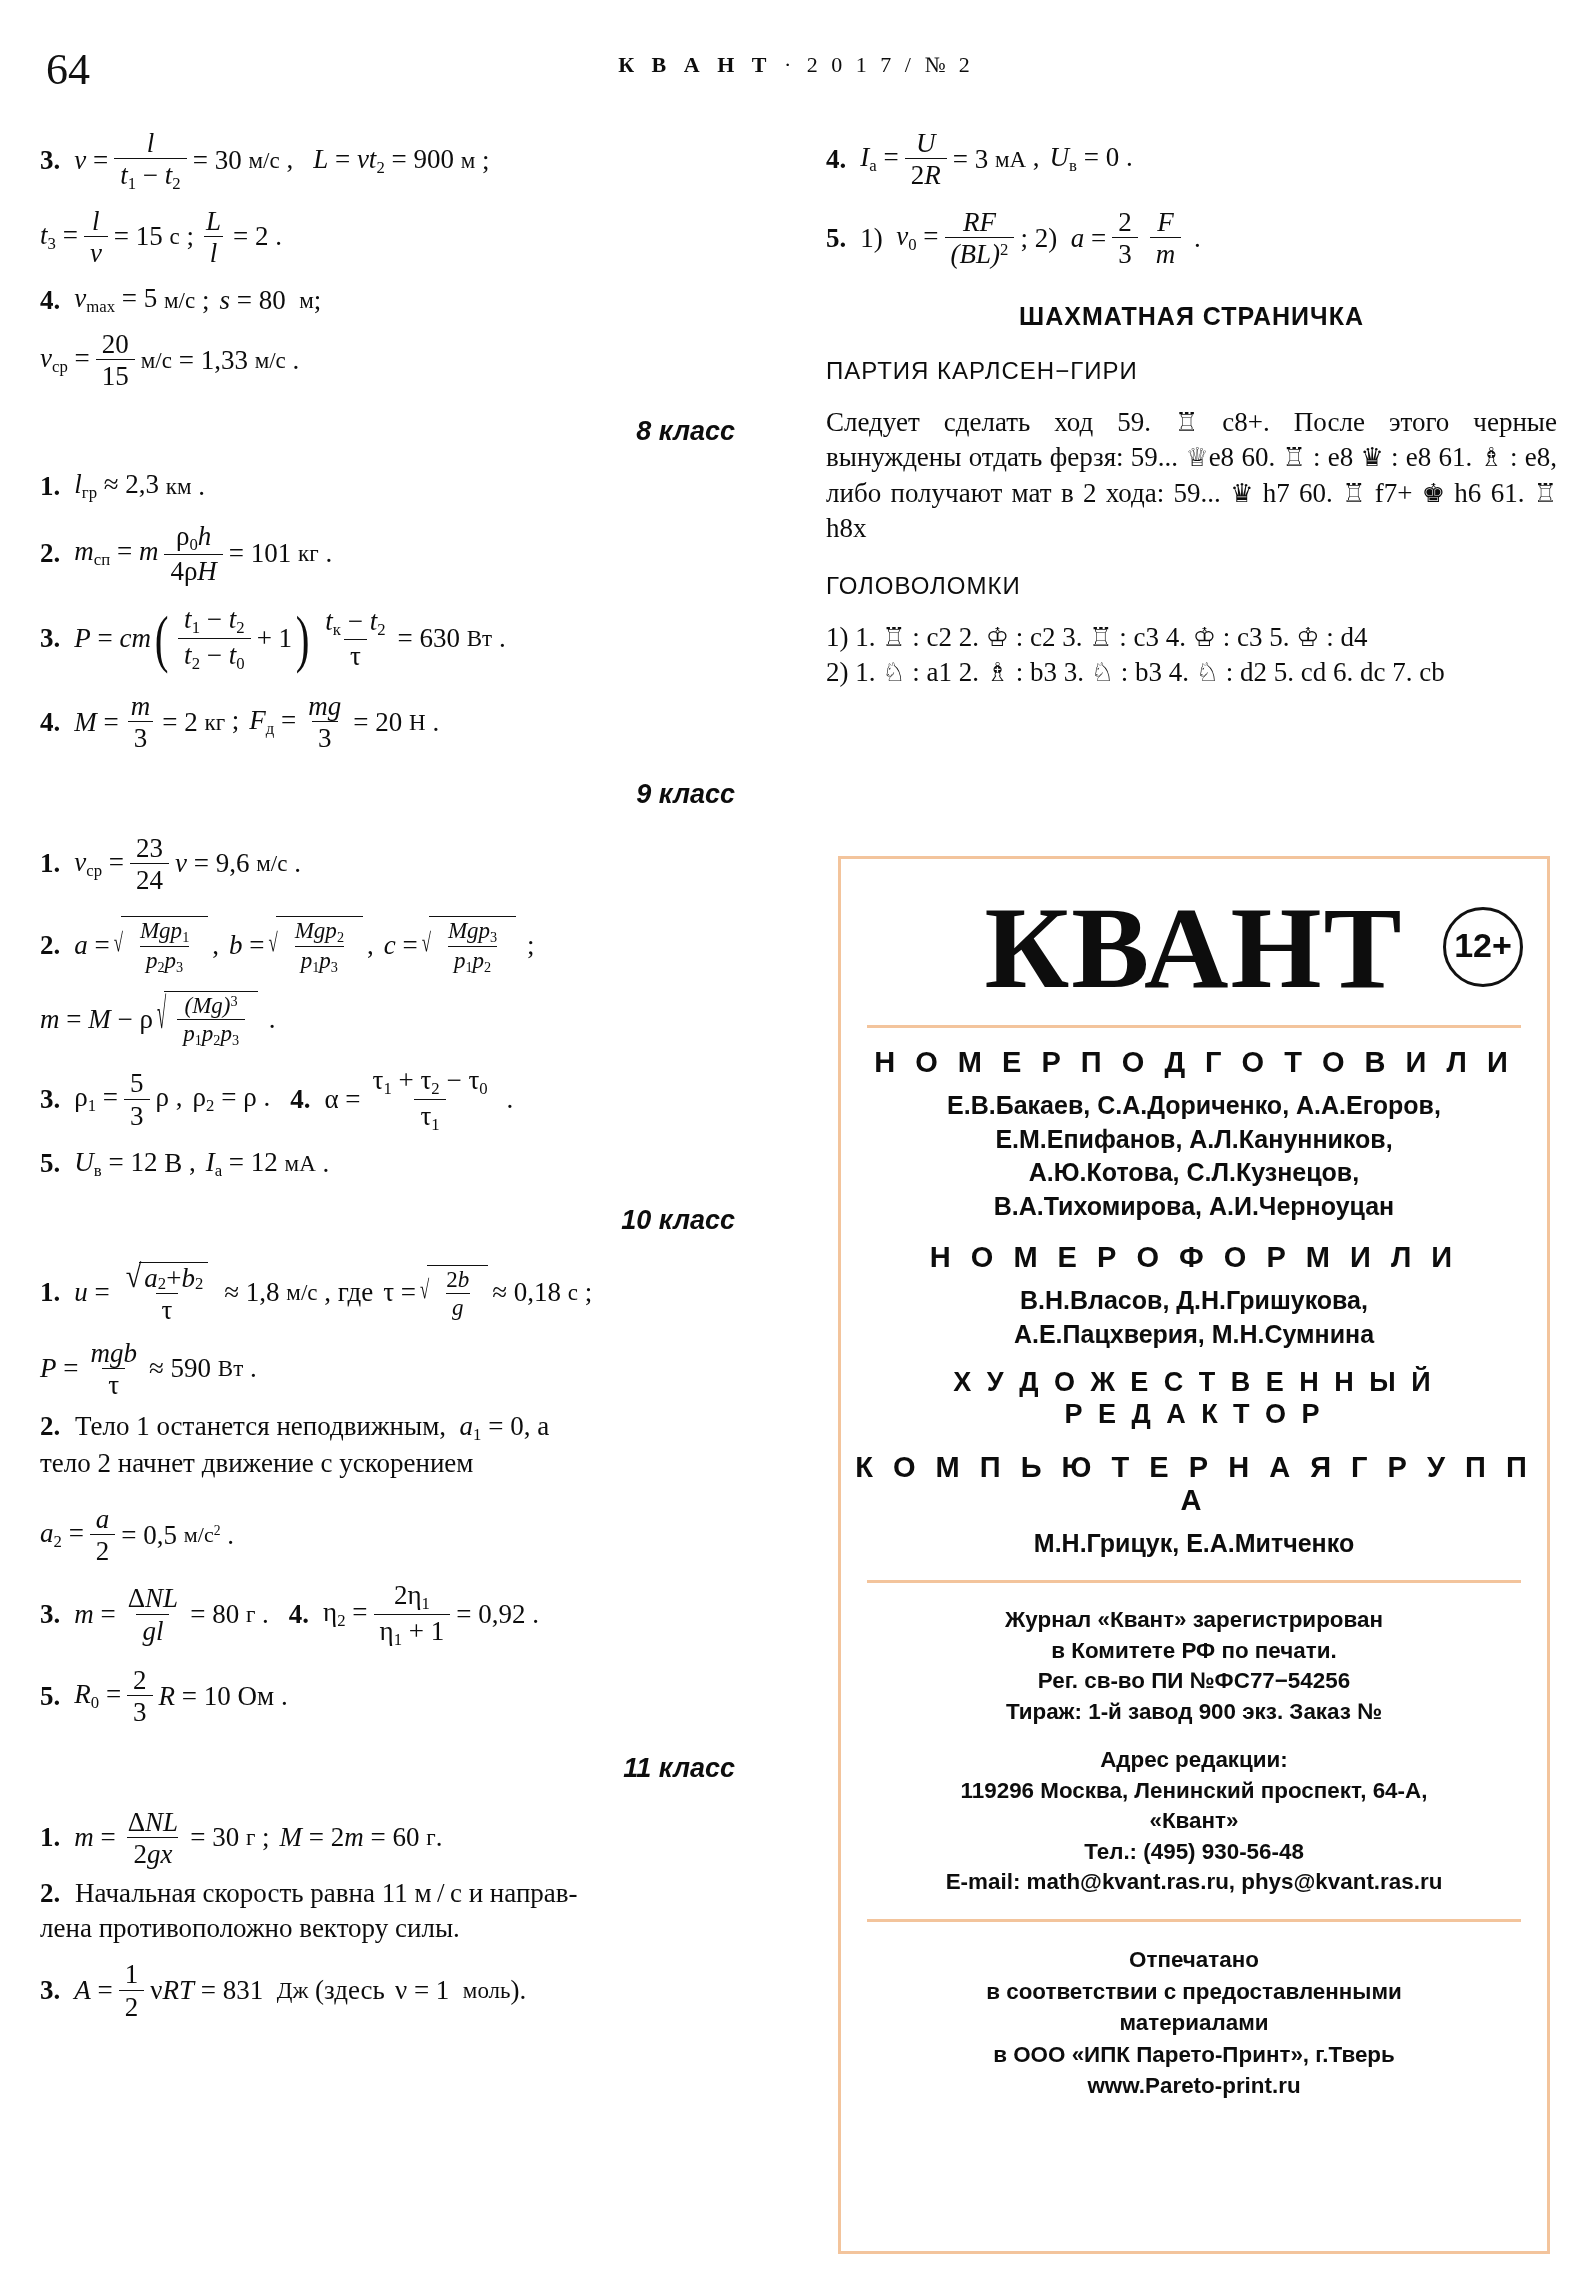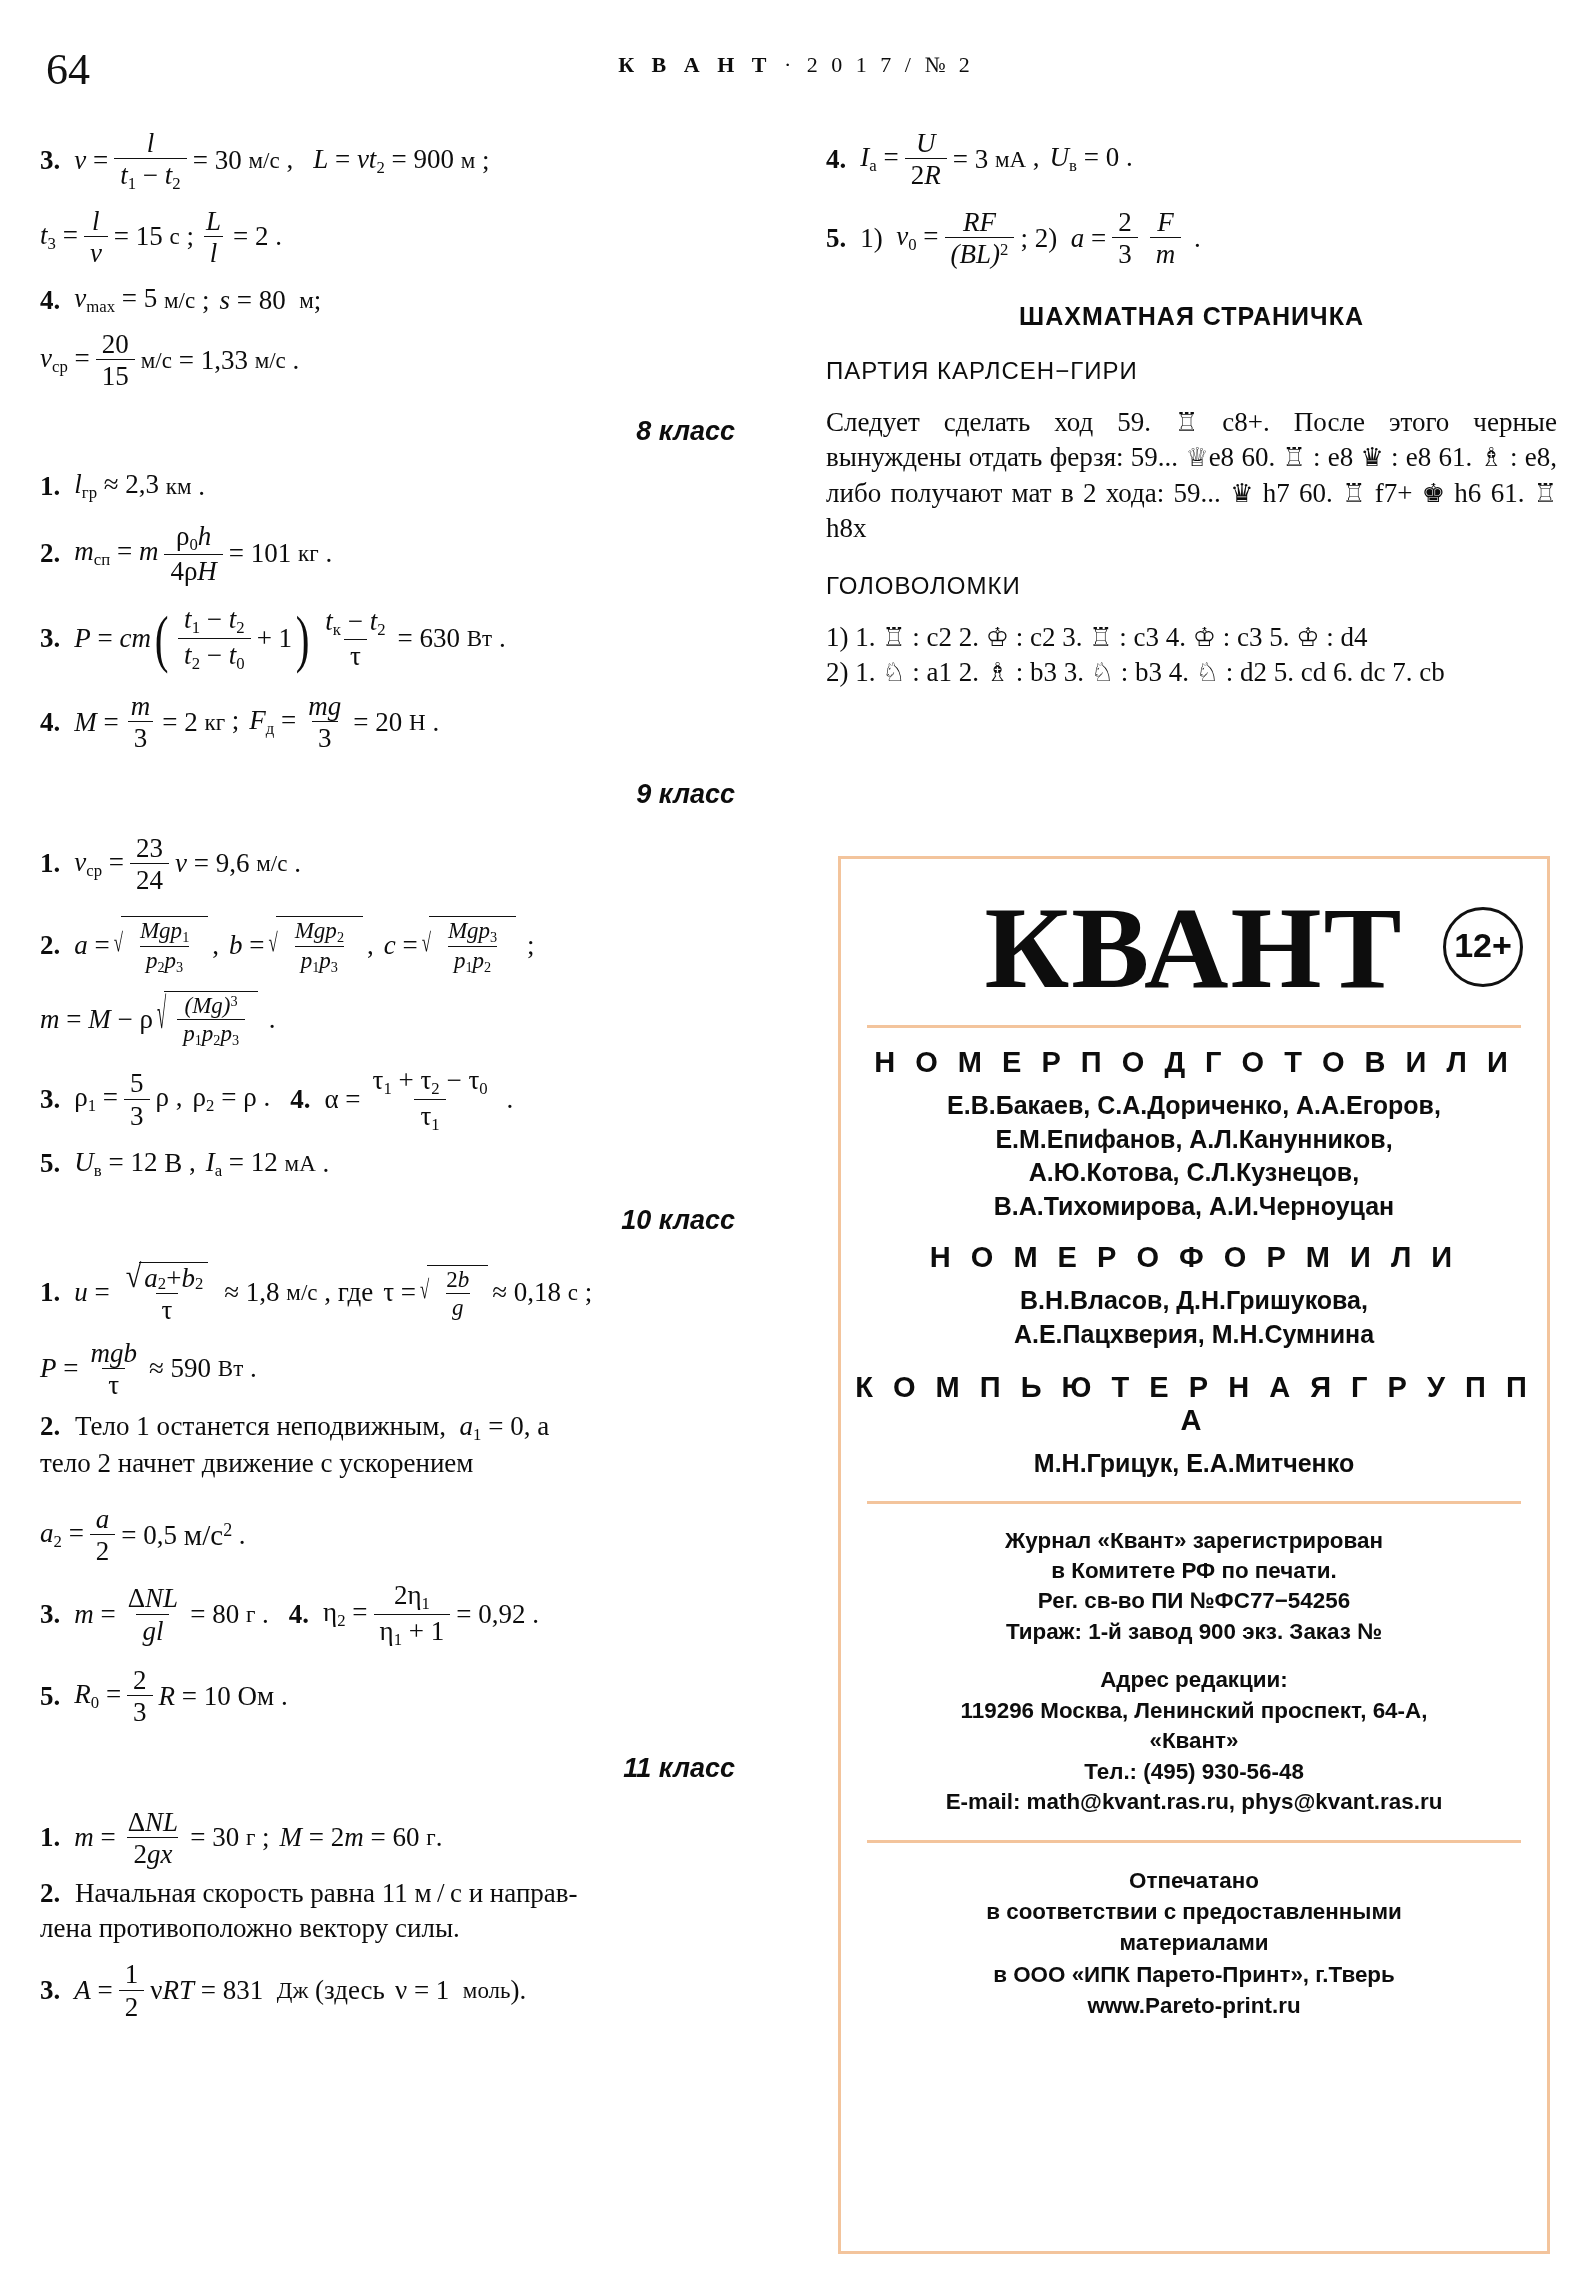--- a/index.html
+++ b/index.html
@@ -358,21 +358,21 @@
       <span>тело 2 начнет движение с ускорением</span>
     </div>
 
     <div class="line" style="margin-top:24px">
       <span class="m"><span class="it">a</span><sub>2</sub> =</span>
       <span class="frac">
           <span class="n it">a</span>
           <span class="d">2</span>
         </span>
       <span class="m">=&nbsp;<span>0,5</span>&nbsp;</span>
-      <span class="m" style="font-size:29px">м/с<sup>2</sup></span>
+      <span class="m" style="font-size:22px">м/с<sup>2</sup></span>
       <span class="m">&nbsp;.</span>
     </div>
 
     <div class="line" style="margin-top:16px">
       <span class="num">3.</span>
       <span class="m"><span class="it">m</span> =</span>
       <span class="frac">
         <span class="n">Δ<span class="it">NL</span></span>
           <span class="d it">gl</span>
       </span>
@@ -497,20 +497,24 @@
         <div>А.Ю.Котова,  С.Л.Кузнецов,</div>
         <div>В.А.Тихомирова,  А.И.Черноуцан</div>
       </div>
 
     <div class="cap">Н О М Е Р   О Ф О Р М И Л И</div>
     <div class="names" id="designed-names">
         <div>В.Н.Власов,  Д.Н.Гришукова,</div>
         <div>А.Е.Пацхверия,  М.Н.Сумнина</div>
       </div>
 
+    <div class="cap2">
+      <span>Х У Д О Ж Е С Т В Е Н Н Ы Й</span><br>
+      <span>Р Е Д А К Т О Р</span>
+    </div>
 
     <div class="cap" style="margin-top:20px">К О М П Ь Ю Т Е Р Н А Я   Г Р У П П А</div>
     <div class="names">М.Н.Грицук,  Е.А.Митченко</div>
 
     <div class="rule" style="margin-top:20px"></div>
 
     <div class="legal" style="margin-top:22px" id="legal-lines">
         <div>Журнал «Квант» зарегистрирован</div>
         <div>в Комитете РФ по печати.</div>
         <div>Рег. св-во ПИ №ФС77−54256</div>

